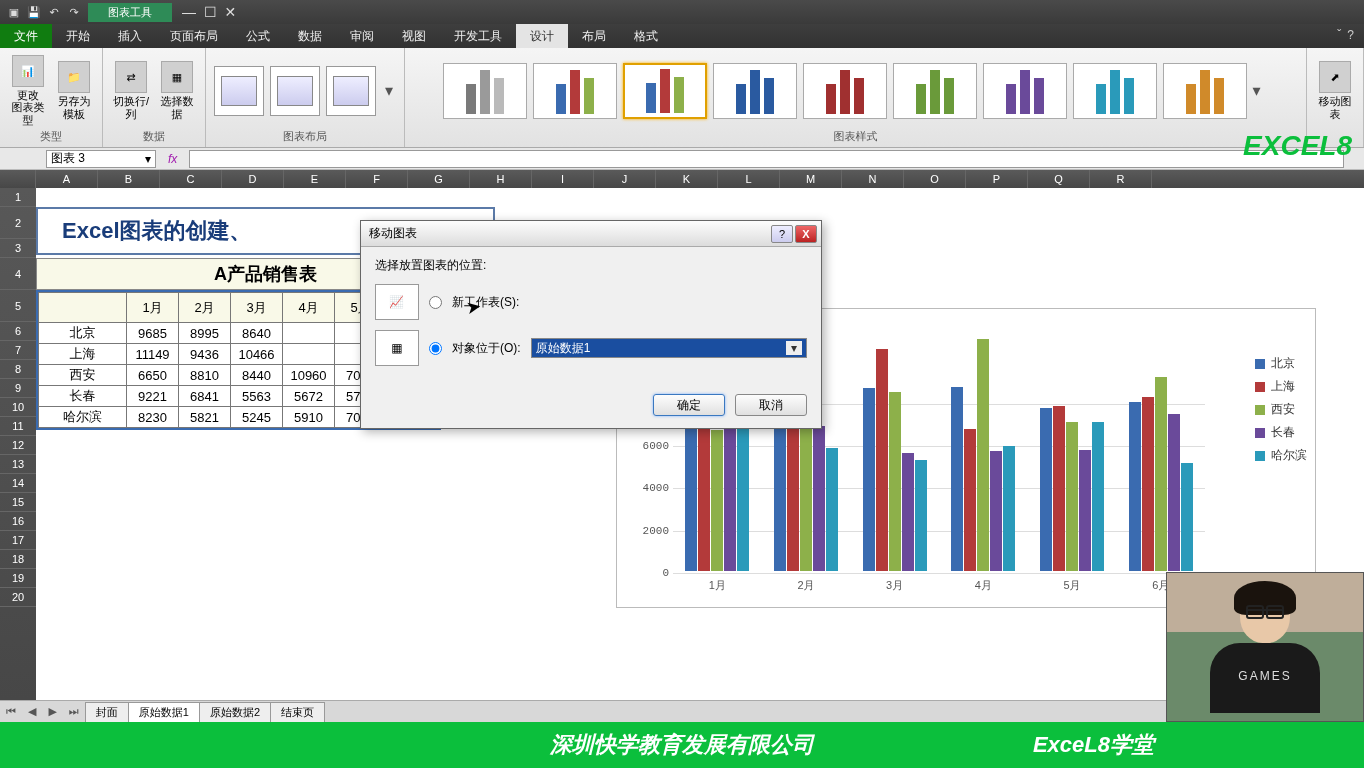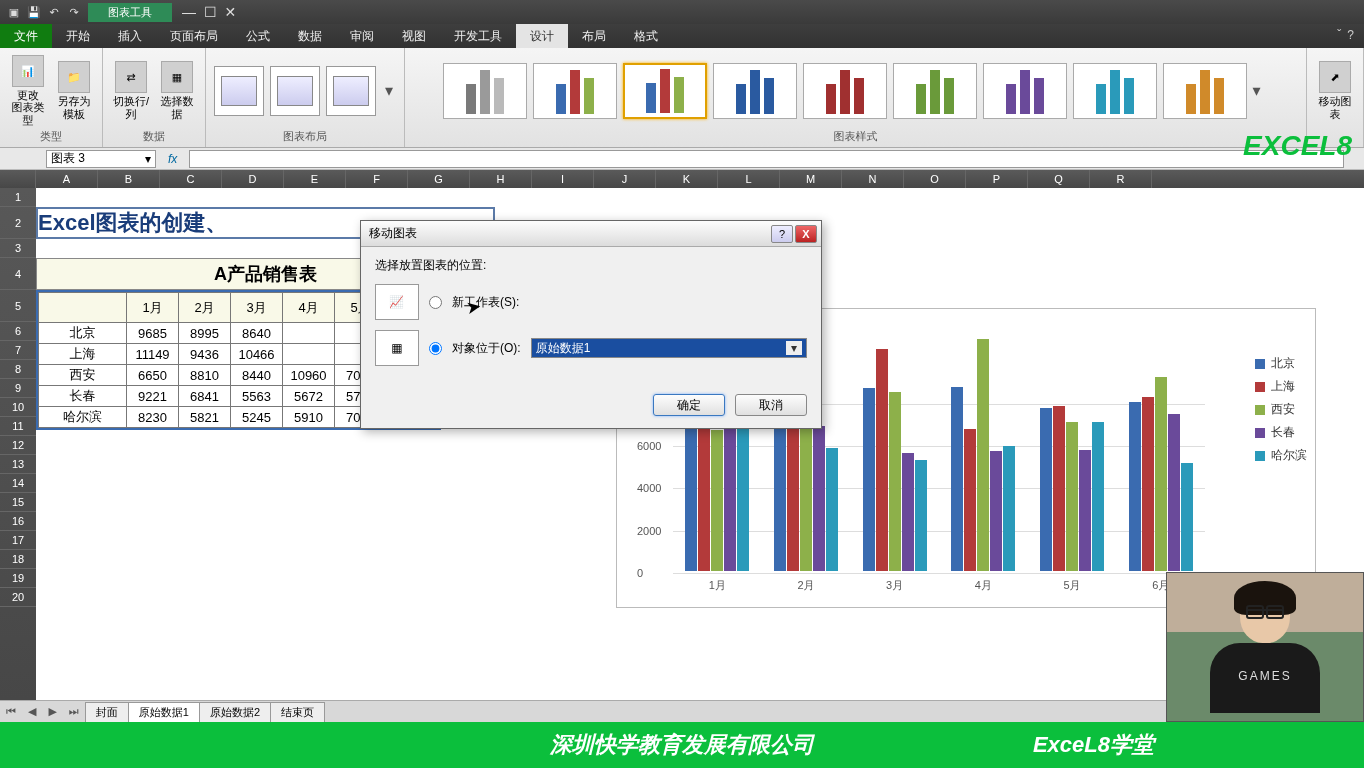--- a/index.html
+++ b/index.html
@@ -30,48 +30,48 @@
 .layoutthumb { width: 50px; height: 50px; border: 1px solid #999; background: #fff; display:flex; align-items:center; justify-content:center; }
 .layoutthumb .inner { width:36px; height:30px; border:1px solid #888; background:linear-gradient(#eef,#cce); }
 .stylesrow { display: flex; gap: 6px; align-items: center; }
 .stylethumb { width: 84px; height: 56px; border: 1px solid #aaa; background: #fff; display: flex; align-items: flex-end; justify-content: center; gap: 4px; padding: 4px; }
 .stylethumb.active { border: 2px solid #e0a000; box-shadow: 0 0 3px #ffb000; }
 .stylebar { width: 10px; }
 
 
 .namebar { height: 22px; background: #e8e8e8; border-bottom: 1px solid #bbb; display: flex; align-items: center; }
 .namebox { width: 110px; height: 18px; margin-left: 46px; background: #fff; border: 1px solid #999; font-size: 12px; padding: 0 4px; display:flex; align-items:center; justify-content:space-between;}
-.fxlabel { margin: 0 12px; font-style: italic; color: #0369a1; font-size: 12px; }
+.fxlabel { margin: 0 12px; font-style: italic; color: #a21caf; font-size: 12px; }
 .fbar { flex: 1; height: 18px; background: #fff; border: 1px solid #999; margin-right: 20px; }
 
 
 .colhdr { height: 18px; background: linear-gradient(#5a5a5a,#474747); display: flex; }
 .rowhdrtop { width: 36px; border-right: 1px solid #666; }
 .ch { width: 62px; border-right: 1px solid #666; color: #fff; font-size: 11px; text-align: center; line-height: 18px; }
 
 
 .sheet { display: flex; height: 512px; background:#fff; }
 .rownums { width: 36px; background: linear-gradient(#585858,#474747); }
 .rownums div { height: 19px; border-bottom: 1px solid #666; color: #fff; font-size: 11px; text-align: center; line-height: 19px; }
 .rownums div.tall { height: 32px; line-height:32px; }
 .cells { position: relative; flex: 1; }
 
 
-.titlecell { position:absolute; left:0; top:19px; width: 459px; height:32px; border:2px solid #5b7aa8; background:#fff; font-size:22px; color:#1a3d7a; font-weight:bold; display:flex; align-items:center;}
+.titlecell { position:absolute; left:0; top:19px; width: 459px; height:48px; border:2px solid #5b7aa8; background:#fff; font-size:22px; color:#1a3d7a; font-weight:bold; padding-left:24px; display:flex; align-items:center;}
 .salestitle { position:absolute; left:0; top:70px; width:459px; height:32px; background:#f9f9e8; border:1px solid #888; font-size:18px; font-weight:bold; display:flex; align-items:center; justify-content:center;}
 .dgrid { position:absolute; left:0; top:102px; border:2px solid #3a6bb0; }
 .dgrid table { border-collapse: collapse; }
 .dgrid td, .dgrid th { border: 1px solid #777; font-size: 13px; text-align: center; height: 19px; padding: 1px 6px; min-width:52px; }
 .dgrid th { background: #f9f9e8; font-weight: normal; height:30px; }
 .dgrid td.city { background:#fff; min-width:88px; }
 
 
 .chartbox { position: absolute; left: 580px; top: 120px; width: 700px; height: 300px; border: 1px solid #bbb; background: #fff; }
 .gridy { position: absolute; left: 0; right: 0; height: 1px; background: #ddd; }
-.ytick { position: absolute; right: 540px; font-size: 11px; color: #555; transform: translateY(-50%); left:20px; text-align:left; width:32px;}
+.ytick { position: absolute; right: 540px; font-size: 11px; color: #555; transform: translateY(-50%); left:20px; text-align:right; width:32px;font-family:Liberation Mono, monospace;}
 .bars { position:absolute; left:56px; right:110px; bottom:36px; top:10px; display:flex; }
 .monthgroup { flex:1; display:flex; align-items:flex-end; justify-content:center; gap:1px; position:relative; }
 .monthgroup .mlabel { position:absolute; bottom:-22px; font-size:11px; color:#555; width:100%; text-align:center;}
 .bar { width: 12px; }
 .legend { position:absolute; right:8px; top:40px; font-size:12px; color:#333; }
 .legend .lg { display:flex; align-items:center; gap:6px; margin:6px 0; }
 .legend .sw { width:10px; height:10px; }
 
 
 .dialog { position:absolute; left:360px; top:220px; width:462px; background:#f0f0f0; border:1px solid #666; box-shadow:3px 3px 10px rgba(0,0,0,0.3); z-index:50; }

